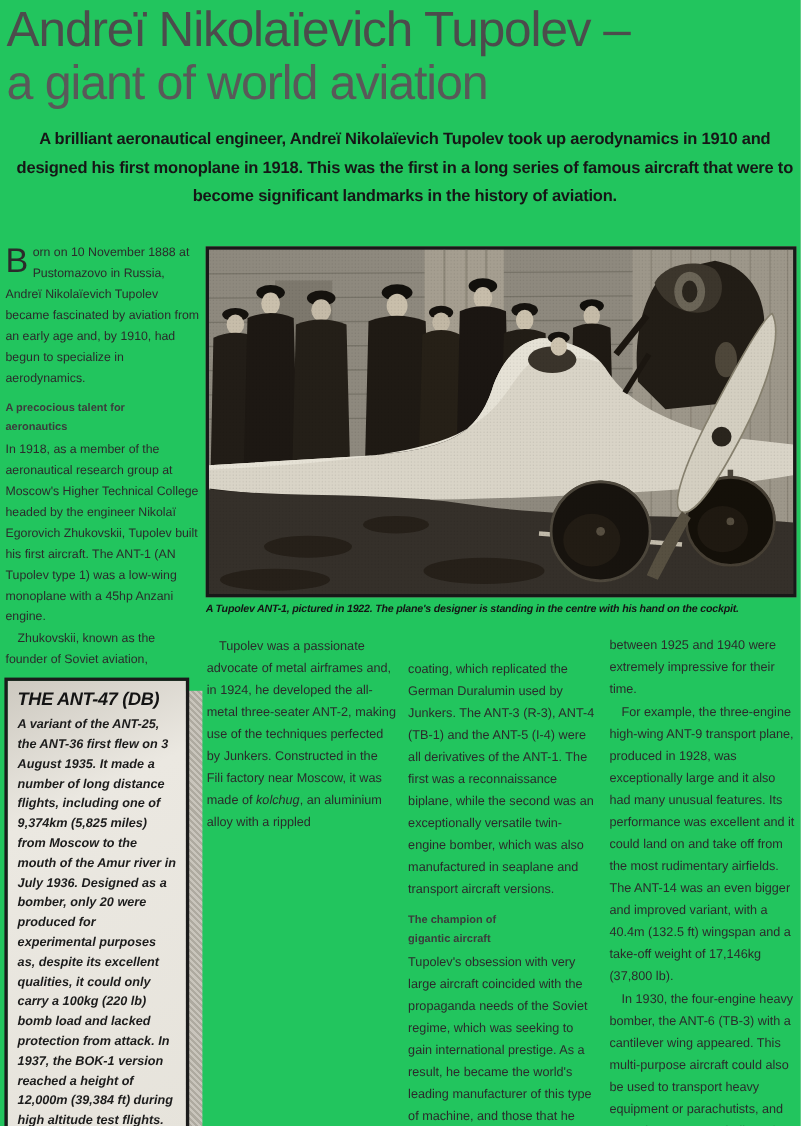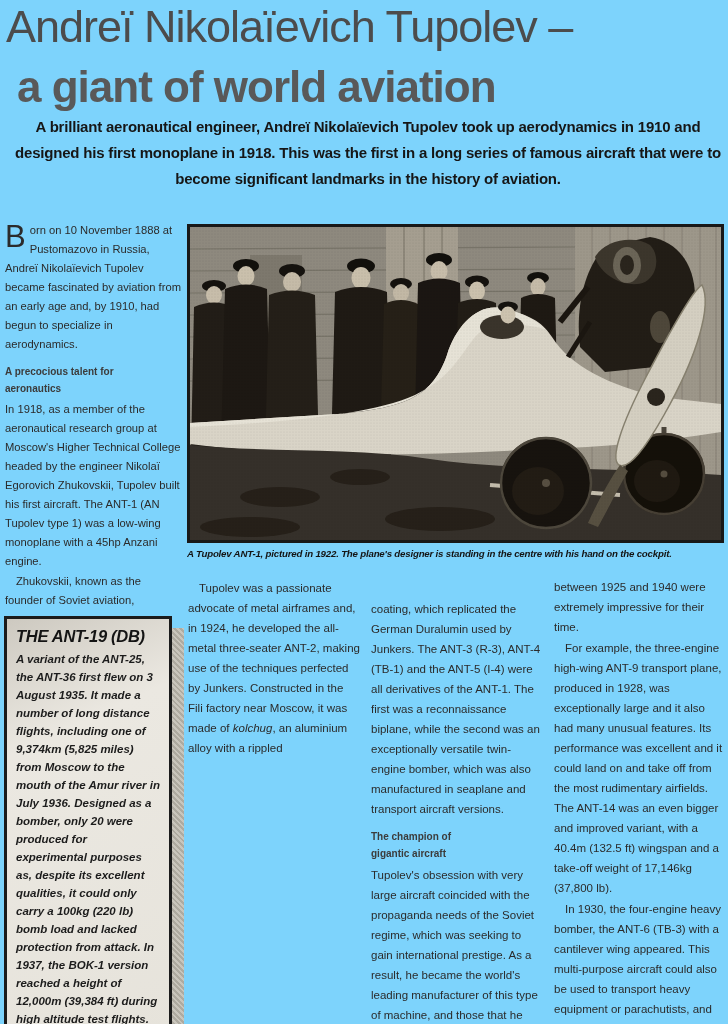--- a/index.html
+++ b/index.html
@@ -1,29 +1,29 @@
 <!DOCTYPE html>
 <html><head>
 <meta charset="utf-8">
 <style>
   html,body { margin:0; padding:0; background:#dddbd6; }
   .page {
     position:relative; width:728px; height:1024px; margin:0 auto;
-    background:#7dd3fc; overflow:hidden;
+    background:#22c55e; overflow:hidden;
     font-family:"Liberation Sans", sans-serif;
     -webkit-font-smoothing:antialiased;
   }
   
   .hdr { position:absolute; left:6px; top:2px; width:716px; }
   .title1 {
     margin:0; font-size:45px; font-weight:400; letter-spacing:-1px;
     color:#4c4c4c; line-height:50px; white-space:nowrap;
   }
   .title2 {
-    margin:11px; font-size:44px; font-weight:700; letter-spacing:-1px;
+    margin:0; font-size:44px; font-weight:400; letter-spacing:-1px;
     color:#595959; line-height:48px; white-space:nowrap;
   }
   .intro {
     position:absolute; left:6px; top:110px; width:716px;
     font-size:15px; font-weight:700; line-height:26px; color:#161616;
     letter-spacing:-0.2px; margin:4px;text-align:center;
   }
   
   .col { position:absolute; font-size:11.5px; line-height:20px; color:#2b2b2b; }
   .col p { margin:0; }
@@ -88,21 +88,21 @@
     <p><span class="dc">B</span><span>orn on 10 November 1888 at Pustomazovo in Russia, Andreï Nikolaïevich Tupolev became fascinated by aviation from an early age and, by 1910, had begun to specialize in aerodynamics.</span></p>
     <div class="colhead">A precocious talent for
 aeronautics</div>
     <p>In 1918, as a member of the aeronautical research group at Moscow's Higher Technical College headed by the engineer Nikolaï Egorovich Zhukovskii, Tupolev built his first aircraft. The ANT-1 (AN Tupolev type 1) was a low-wing monoplane with a 45hp Anzani engine.</p>
     <p class="sp indent">Zhukovskii, known as the founder of Soviet aviation,</p>
   </div>
 
   <div class="boxwrap">
     <div class="boxshadow"></div>
     <div class="box">
-      <p class="boxtitle">THE ANT-19 (DB)</p>
+      <p class="boxtitle">THE ANT-47 (DB)</p>
       <p class="boxbody">A variant of the ANT-25, the ANT-36 first flew on 3 August 1935. It made a number of long distance flights, including one of 9,374km (5,825 miles) from Moscow to the mouth of the Amur river in July 1936. Designed as a bomber, only 20 were produced for experimental purposes as, despite its excellent qualities, it could only carry a 100kg (220 lb) bomb load and lacked protection from attack. In 1937, the BOK-1 version reached a height of 12,000m (39,384 ft) during high altitude test flights.</p>
     </div>
   </div>
 
   <div class="photo">
     <svg viewBox="0 0 531 313" preserveAspectRatio="none">
       <defs>
         <pattern id="ht" width="3" height="3" patternUnits="userSpaceOnUse">
           <rect width="3" height="3" fill="none"></rect>
           <circle cx="1" cy="1" r="0.55" fill="#000" opacity="0.10"></circle>

